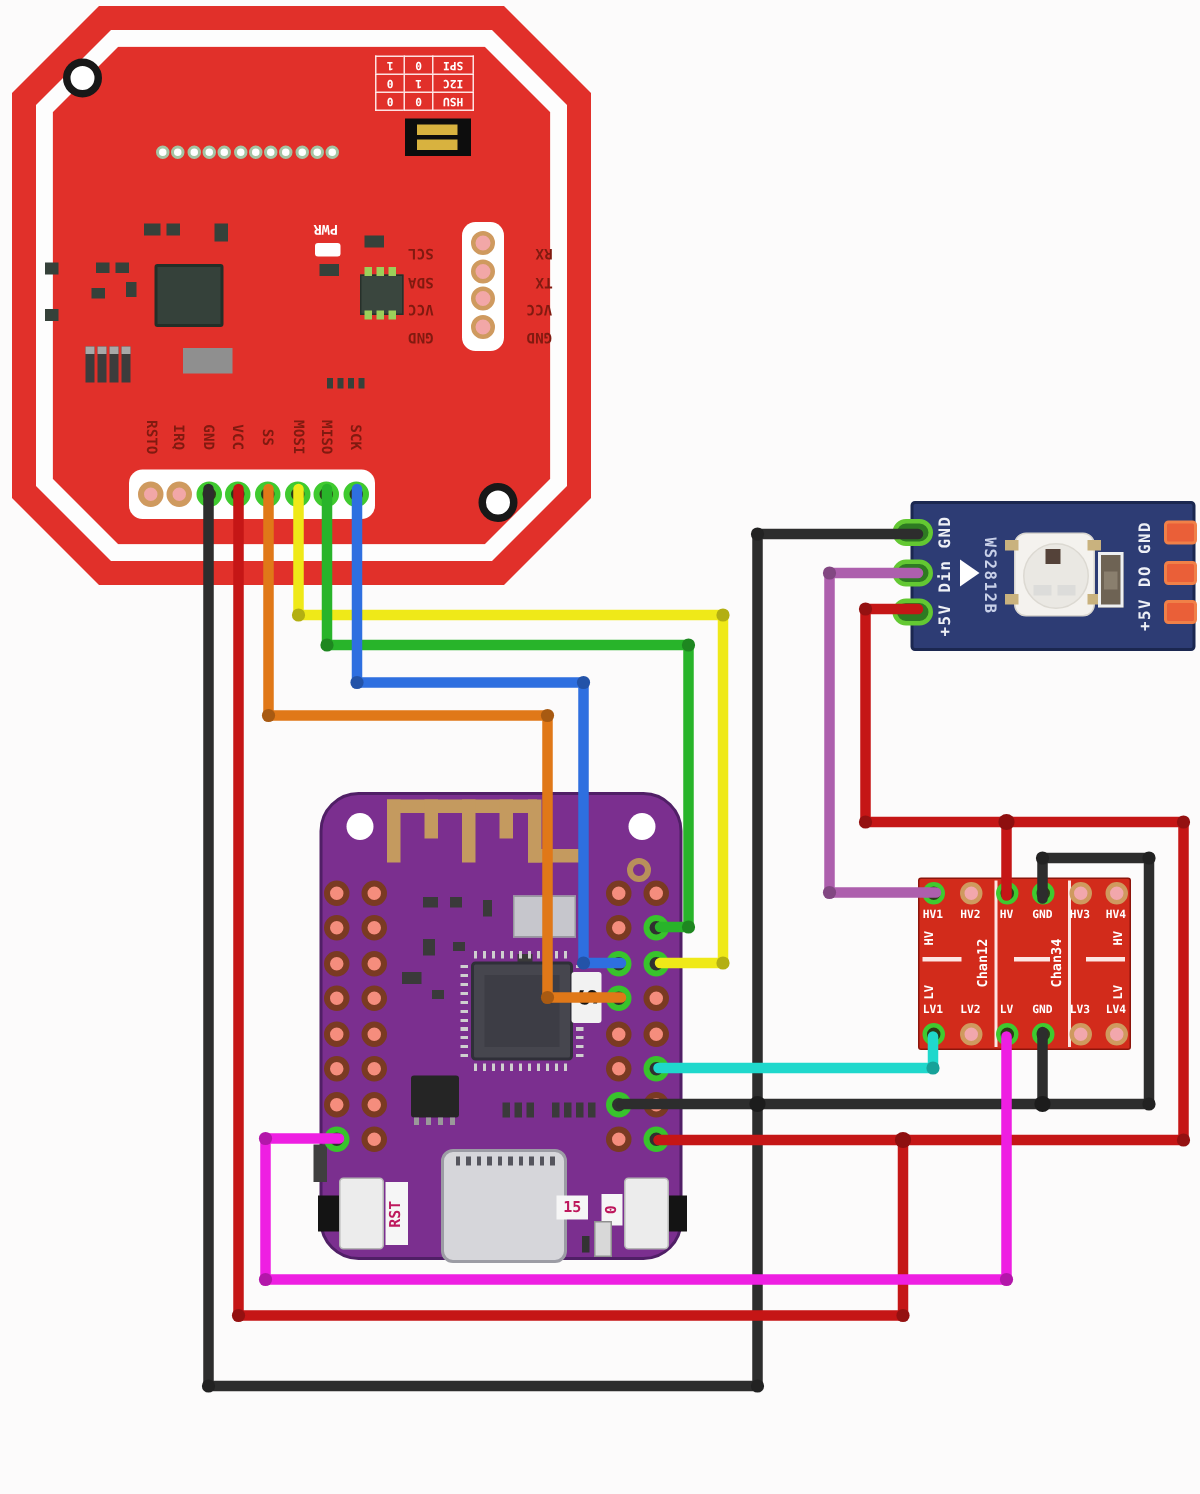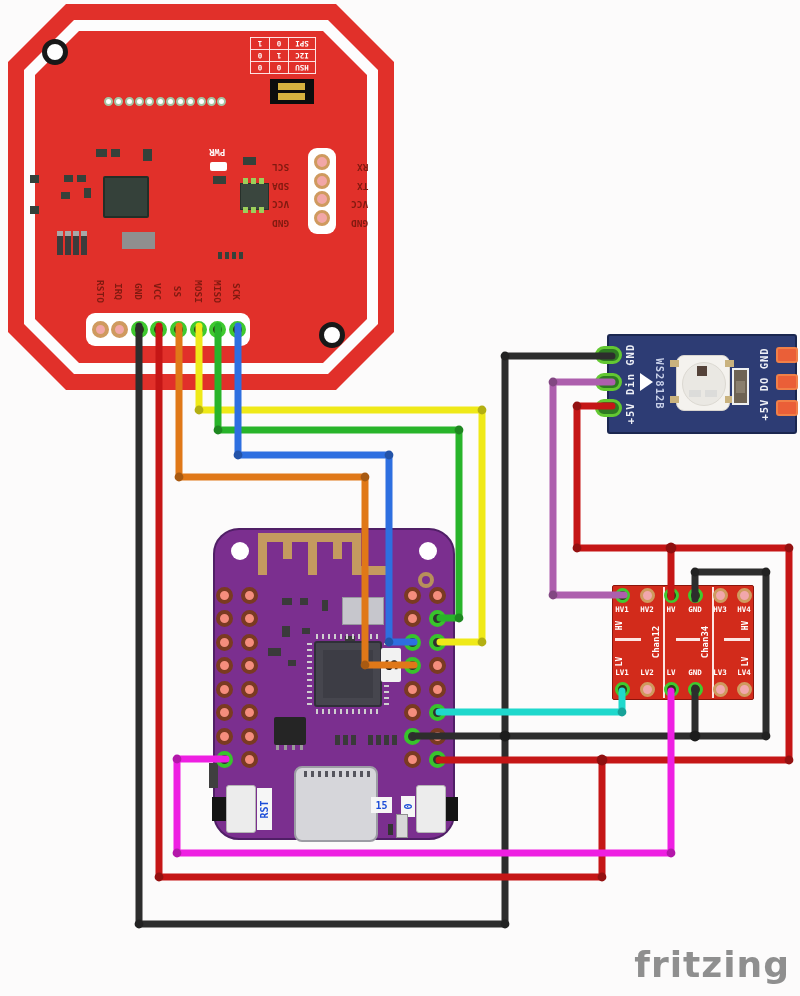--- a/index.html
+++ b/index.html
@@ -17,21 +17,21 @@
   .rot180{transform:rotate(180deg);white-space:nowrap;}
   .nfc-label{color:#801a10;font-weight:bold;font-size:9.5px;}
   .lvl-label{color:#fff;font-weight:bold;font-size:7.5px;text-align:center;}
   .smd{background:#35413a;position:absolute;}
   #modetable{border-collapse:collapse;transform:rotate(180deg);}
   #modetable td{border:1px solid rgba(255,235,235,.95);color:#fff;font-size:7.5px;font-weight:bold;
     font-family:"DejaVu Sans Mono",monospace;text-align:center;padding:0;height:11px;}
   .wlabel{color:#eef0f6;font-weight:bold;font-size:10.5px;letter-spacing:1px;}
   .btn{background:#ececec;border:1px solid #b5b5b5;border-radius:3px;box-sizing:border-box;}
   .btn-tab{background:#141414;}
-  .lbl-box{background:#f6f6f6;color:#1d4ed8;font-weight:bold;box-sizing:border-box;}
+  .lbl-box{background:#f6f6f6;color:#be185d;font-weight:bold;box-sizing:border-box;}
   #watermark{font-size:36px;font-weight:bold;color:#8f8f8f;letter-spacing:1px;text-align:right;}
   svg{position:absolute;left:0;top:0;pointer-events:none;}
 </style>
 </head>
 <body>
 
 <div id="canvas">
 
   
   <div class="grp">
@@ -301,14 +301,13 @@
       <circle cx="177" cy="759" r="4.4" fill="rgb(179,23,170)"></circle>
       <circle cx="177" cy="853" r="4.4" fill="rgb(179,23,170)"></circle>
       <circle cx="671" cy="853" r="4.4" fill="rgb(179,23,170)"></circle>
       <circle cx="505" cy="736" r="5.4" fill="#1c1c1c"></circle>
       <circle cx="695" cy="736" r="5.4" fill="#1c1c1c"></circle>
       <circle cx="602" cy="760" r="5.4" fill="#8e0f0f"></circle>
       <circle cx="671" cy="548" r="5.4" fill="#8e0f0f"></circle>
     </svg>
 
   
-  <div id="watermark" class="abs" style="left:590px;top:944px;width:200px;height:46px;">fritzing</div>
 </div>
 
 </body></html>

